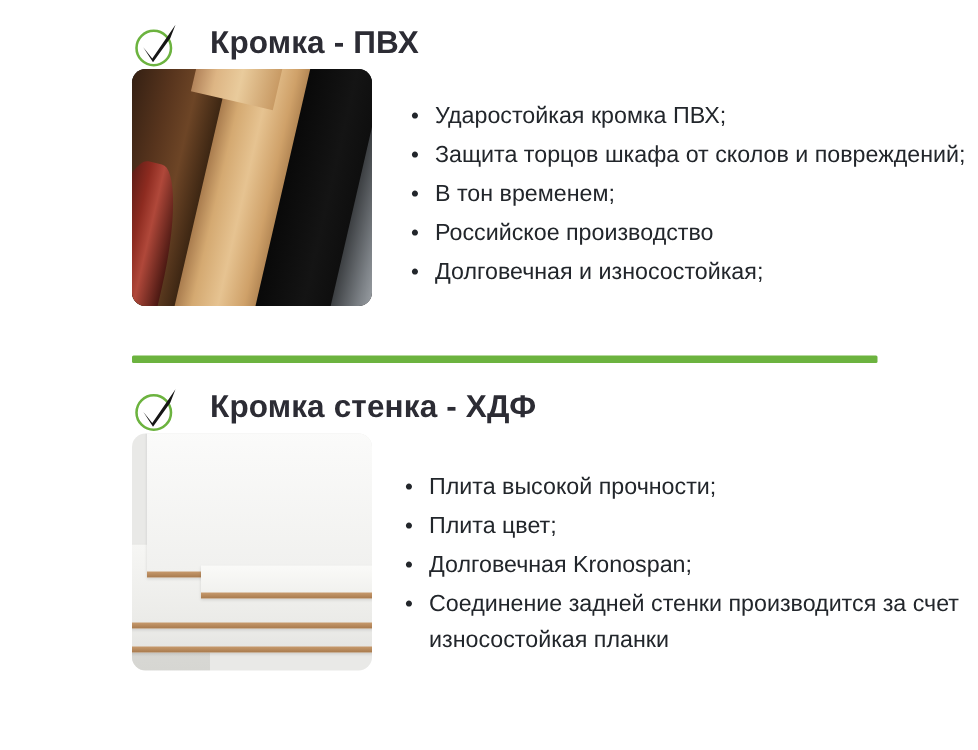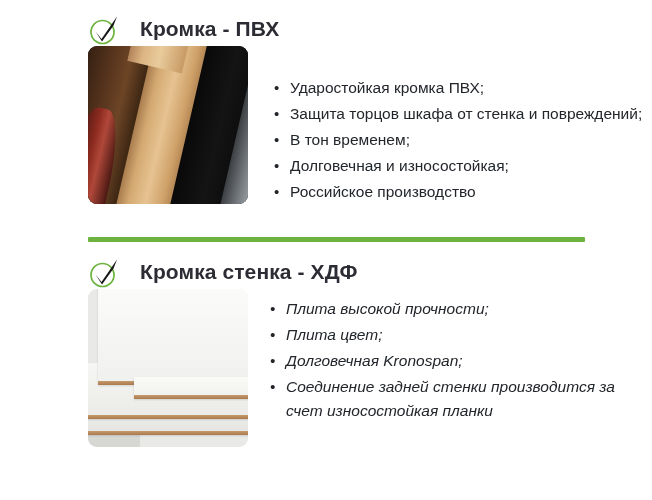--- a/index.html
+++ b/index.html
@@ -189,22 +189,22 @@
   }
   .bullets li::before {
     content: "\2022";
     position: absolute;
     left: 0;
     top: 0;
     font-size: 15px;
     line-height: 24px;
     color: #22262b;
   }
-  #list-edge { margin-top: 30px; margin-left: 26px; }
-  #list-back { margin-top: 8px; margin-left: 22px; font-style: italic; }
+  #list-edge { margin-top: 20px; margin-left: 26px; }
+  #list-back { margin-top: 24px; margin-left: 22px; }
 
   
   .divider {
     position: absolute;
     left: 88px;
     top: 237px;
     width: 497px;
     height: 5px;
     background: #6cb33f;
     border-radius: 1px;
@@ -232,24 +232,24 @@
         <div class="strip s-brown"></div>
         <div class="strip s-red"></div>
         <div class="strip s-wood"></div>
         <div class="strip s-wood2"></div>
         <div class="strip s-black"></div>
         <div class="strip s-gray"></div>
       </div>
 
       <ul class="bullets" id="list-edge">
         <li>Ударостойкая кромка ПВХ;</li>
-        <li>Защита торцов шкафа от стенка и повреждений;</li>
+        <li>Защита торцов шкафа от сколов и повреждений;</li>
         <li>В тон временем;</li>
+        <li>Российское производство</li>
         <li>Долговечная и износостойкая;</li>
-        <li>Российское производство</li>
       </ul>
 
     </div>
   </div>
 
   <div class="divider"></div>
 
   <div class="section" id="section-back">
 
     <div class="heading-row">

